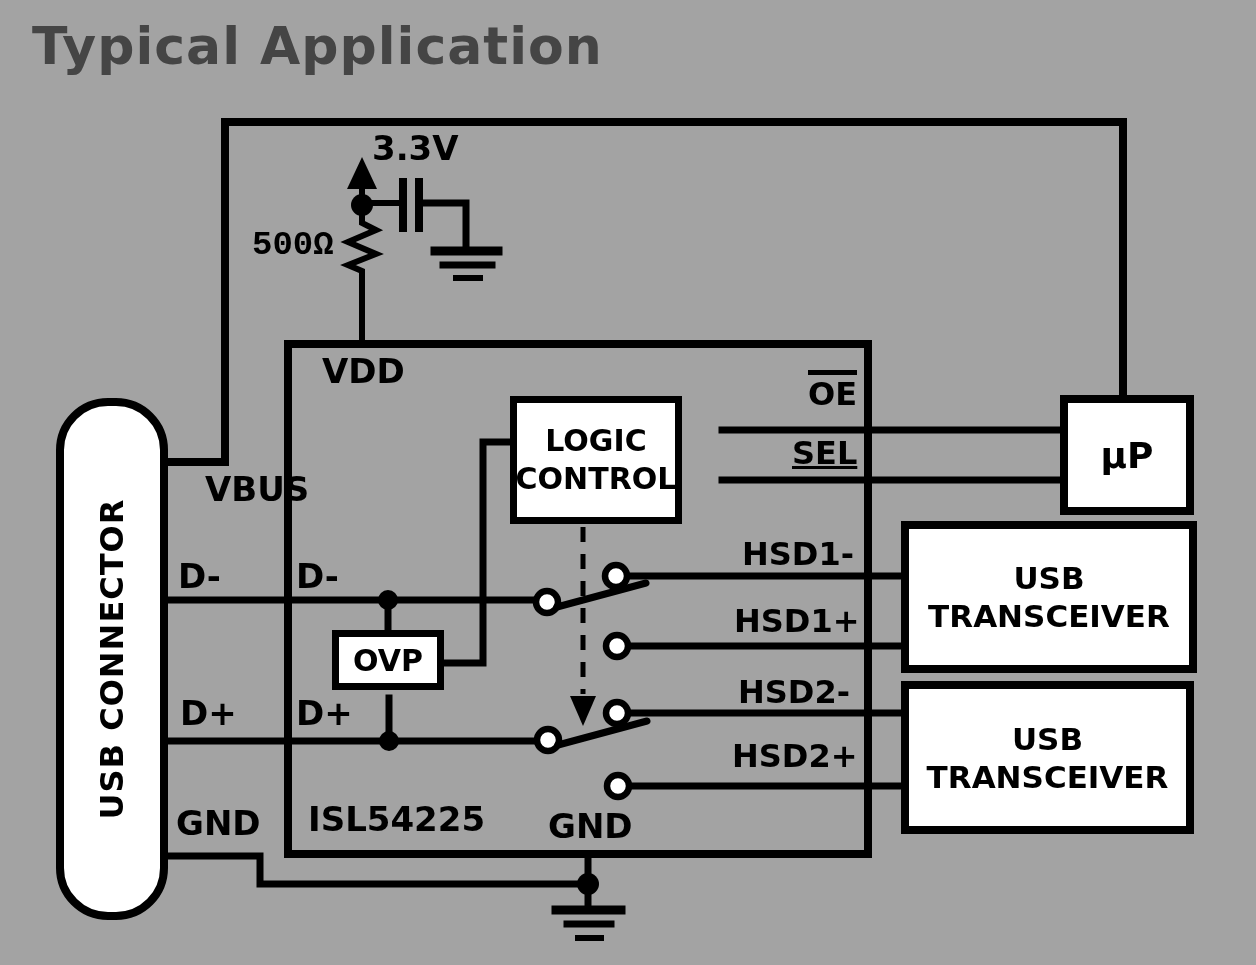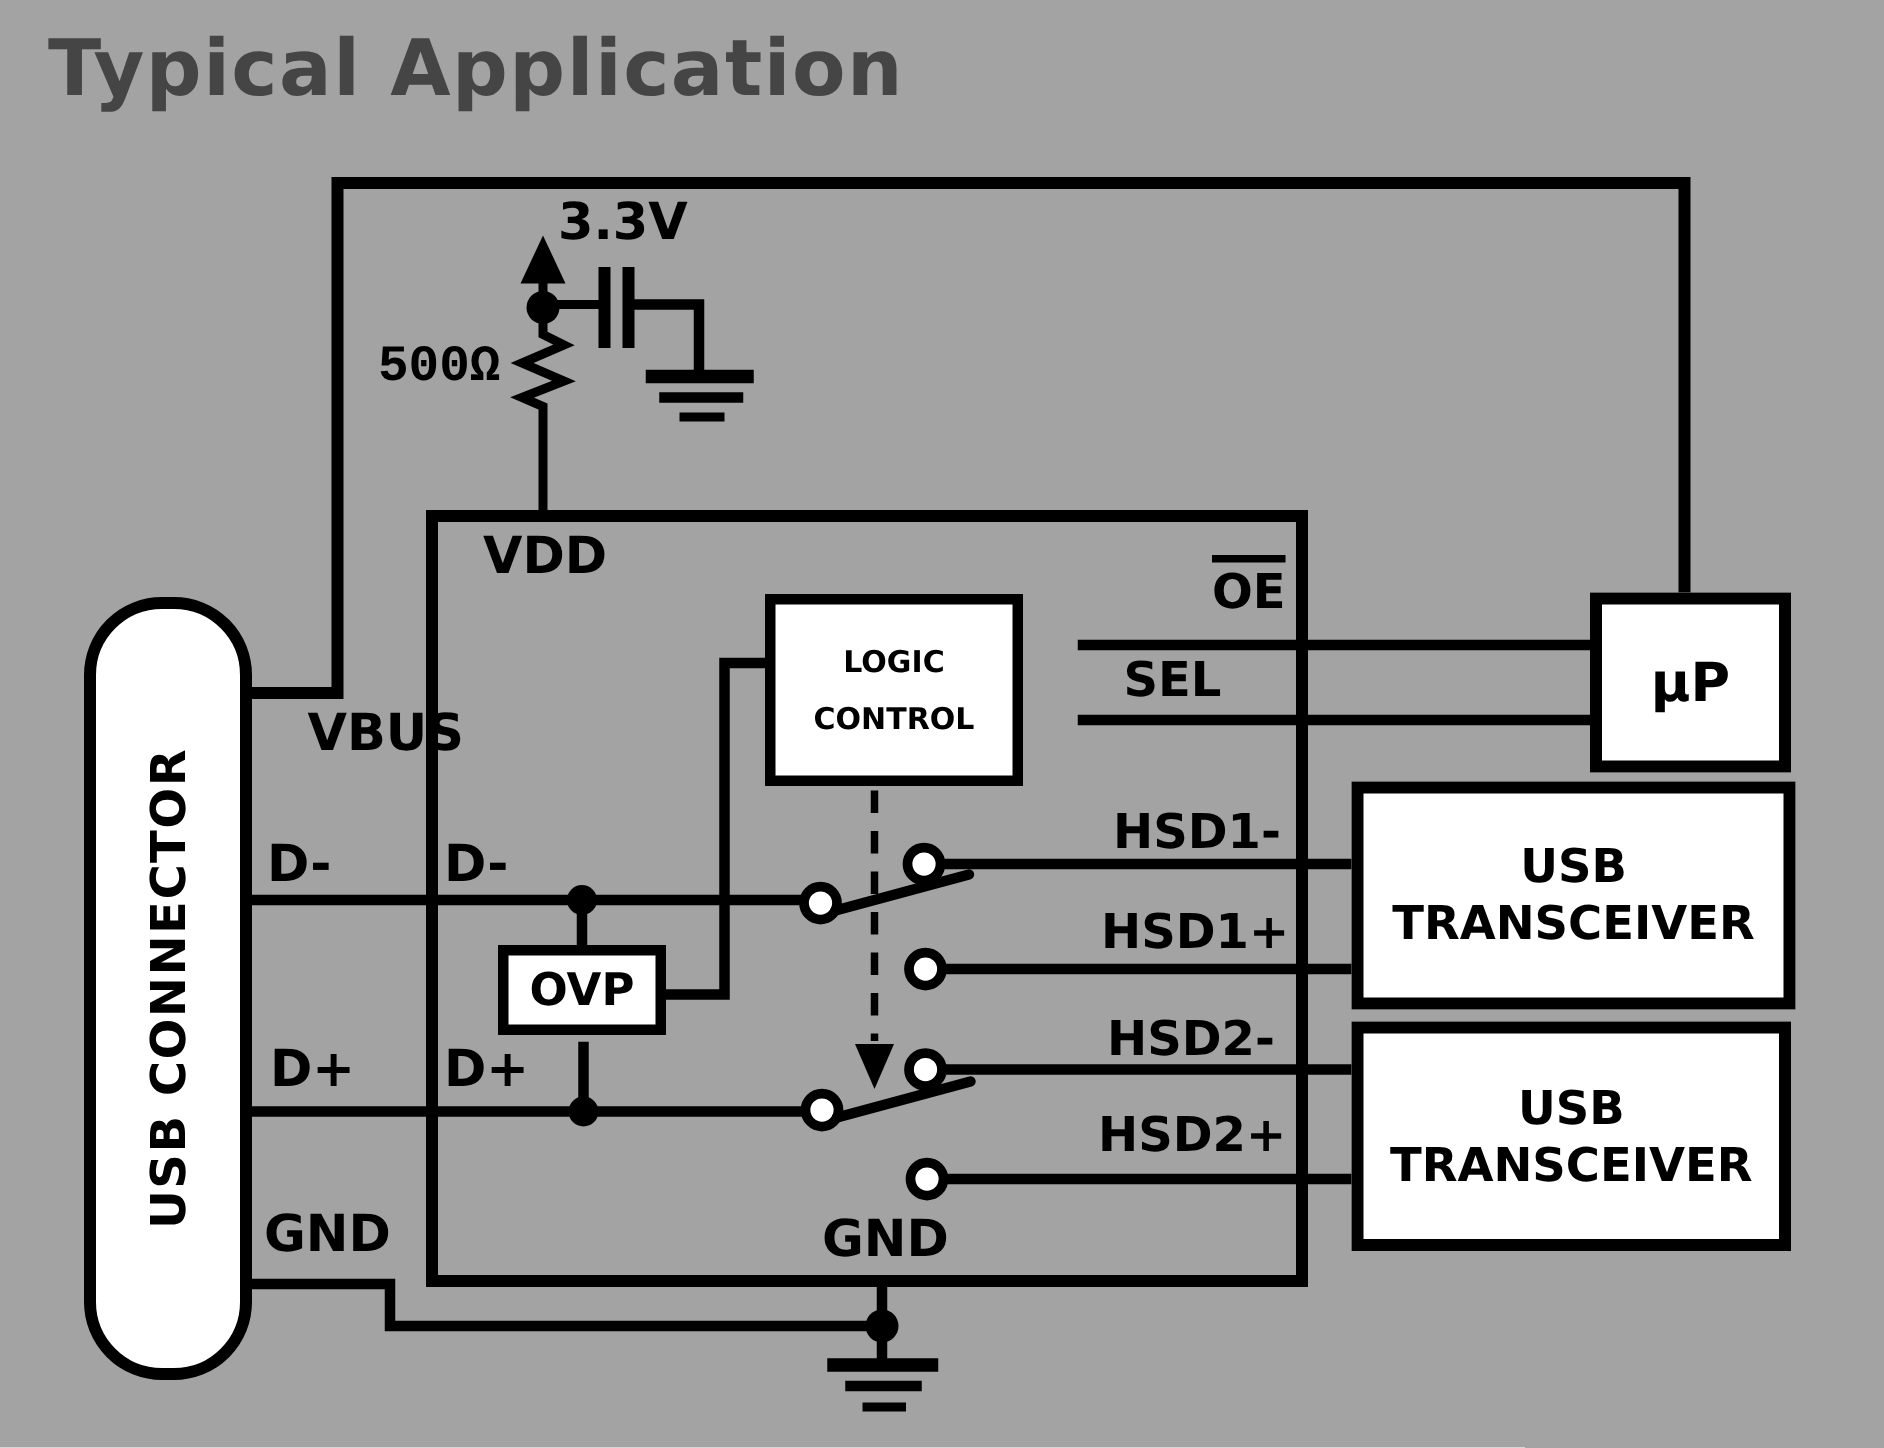--- a/index.html
+++ b/index.html
@@ -21,21 +21,21 @@
        flex-direction:column;box-sizing:border-box;text-align:center;}
   #usb-connector{
     left:56px;top:398px;width:112px;height:522px;border-radius:52px;
   }
   #usb-connector .vtext{
     transform:rotate(-90deg);transform-origin:center;white-space:nowrap;
     font-size:32px;font-weight:bold;color:#000;letter-spacing:1px;
   }
   #ic-box{left:284px;top:340px;width:588px;height:518px;background:transparent;}
   #logic-box{left:510px;top:396px;width:172px;height:128px;border-width:7px;
-             font-size:20px;font-weight:bold;line-height:38px;}
+             font-size:30px;font-weight:bold;line-height:38px;}
   #ovp-box{left:332px;top:630px;width:112px;height:60px;border-width:7px;
            font-size:30px;font-weight:bold;}
   #up-box{left:1060px;top:395px;width:134px;height:120px;font-size:36px;font-weight:bold;}
   #tx1-box{left:901px;top:521px;width:296px;height:152px;font-size:31px;font-weight:bold;line-height:38px;}
   #tx2-box{left:901px;top:681px;width:293px;height:153px;font-size:31px;font-weight:bold;line-height:38px;}
   #oe-label span{display:inline-block;border-top:5px solid #000;padding-top:3px;}
   svg{position:absolute;left:0;top:0;}
 </style>
 </head>
 <body>
@@ -141,24 +141,25 @@
   <div class="lbl" style="left:372px;top:131px;">3.3V</div>
   <div class="lbl" style="left:252px;top:228px;font-family:Liberation Mono, monospace;">500Ω</div>
   <div class="lbl" style="left:322px;top:354px;">VDD</div>
   <div class="lbl" style="left:181px;top:472px;margin-left:24px;">VBUS</div>
 
   <div class="lbl" style="left:178px;top:559px;">D-</div>
   <div class="lbl" style="left:296px;top:559px;">D-</div>
   <div class="lbl" style="left:180px;top:696px;">D+</div>
   <div class="lbl" style="left:296px;top:696px;">D+</div>
   <div class="lbl" style="left:176px;top:806px;">GND</div>
+  <div class="lbl" style="left:308px;top:802px;">ISL54225</div>
   <div class="lbl" style="left:548px;top:809px;">GND</div>
 
   <div class="lbl small" id="oe-label" style="left:808px;top:370px;">
     <span>OE</span>
   </div>
-  <div class="lbl small" style="left:749px;top:437px;">SEL</div>
+  <div class="lbl small" style="left:792px;top:437px;text-decoration:underline;">SEL</div>
   <div class="lbl small" style="left:742px;top:538px;">HSD1-</div>
   <div class="lbl small" style="left:734px;top:605px;">HSD1+</div>
   <div class="lbl small" style="left:738px;top:676px;">HSD2-</div>
   <div class="lbl small" style="left:732px;top:740px;">HSD2+</div>
 
 </div>
 
 </body></html>

